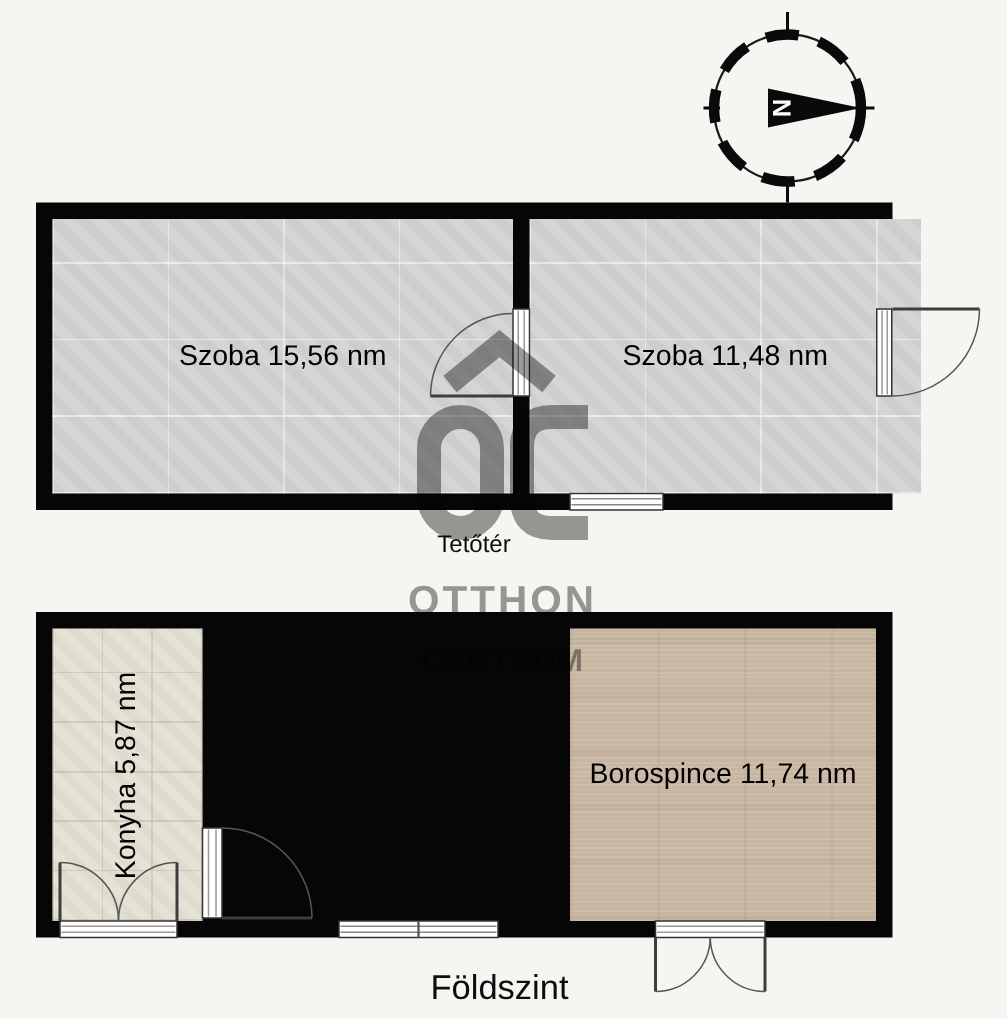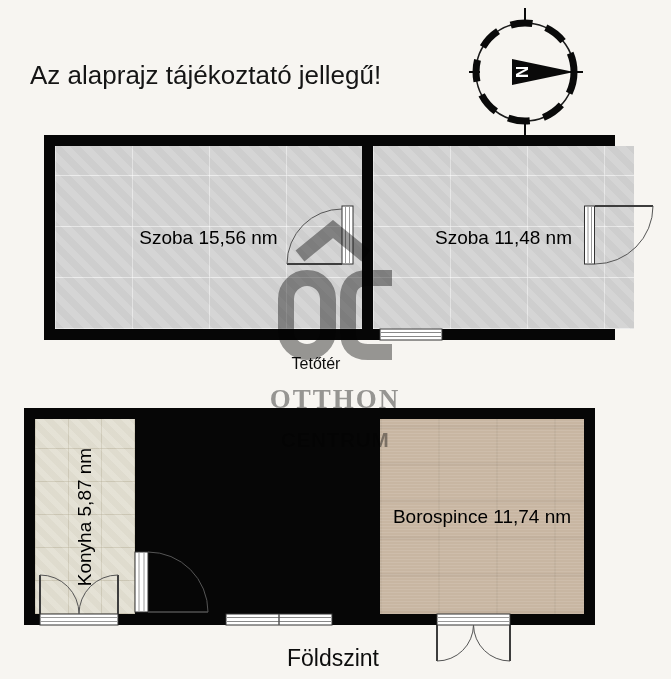--- a/index.html
+++ b/index.html
@@ -9,21 +9,21 @@
     font-family:"Liberation Sans", sans-serif;
   }
   .title{
     position:absolute; left:30px; top:60px;
     font-size:26px; color:#151515; letter-spacing:0;
   }
   .compass{ position:absolute; left:462px; top:6px; }
 
   
   .plan{ position:absolute; background:#060606; }
-  .plan-attic{ left:24px; top:135px; width:571px; height:205px;margin-left:20px; }
+  .plan-attic{ left:24px; top:135px; width:571px; height:205px; }
   .plan-ground{ left:24px; top:408px; width:571px; height:217px; }
 
   .room{
     position:absolute; display:flex; align-items:center; justify-content:center;
     font-size:19px; color:#000;
   }
   
   .tx-gray{
     background-color:#d3d3d3;
     background-image:
@@ -71,29 +71,28 @@
 
   
   .symbols{ position:absolute; left:0; top:0; pointer-events:none; }
 
   
   .watermark{
     position:absolute; left:268px; top:220px; width:134px;
     mix-blend-mode:multiply; text-align:center; color:#9b9b9b;
   }
   .wm-line{ font-weight:bold; line-height:1; }
-  .wm-line1{ font-size:27px; letter-spacing:2px; margin-top:14px;font-family:Liberation Serif, serif; }
+  .wm-line1{ font-size:27px; letter-spacing:2px; margin-top:14px; }
   .wm-line2{ font-size:21px; letter-spacing:0.5px; margin-top:16px; }
 </style>
 </head>
 <body>
 
 <div class="canvas">
 
-  <div class="title">Az alaprajz tájékoztató jellegű!</div>
 
   <svg class="compass" width="128" height="130" viewBox="0 0 128 130">
     <circle cx="63" cy="66" r="49" fill="none" stroke="#1a1a1a" stroke-width="1.5"></circle>
     <circle cx="63" cy="66" r="49" fill="none" stroke="#0a0a0a" stroke-width="7" stroke-dasharray="22 14"></circle>
     <line x1="63" y1="2" x2="63" y2="15" stroke="#0a0a0a" stroke-width="2"></line>
     <line x1="63" y1="117" x2="63" y2="129" stroke="#0a0a0a" stroke-width="2"></line>
     <line x1="7" y1="66" x2="18" y2="66" stroke="#0a0a0a" stroke-width="2"></line>
     <line x1="108" y1="66" x2="121" y2="66" stroke="#0a0a0a" stroke-width="2"></line>
     <polygon points="50,53 112,66 50,79" fill="#0a0a0a"></polygon>
     <text transform="translate(59,66) rotate(90)" text-anchor="middle" dominant-baseline="central" fill="#ffffff" font-size="17" font-weight="bold" font-family="Liberation Sans, sans-serif">N</text>

